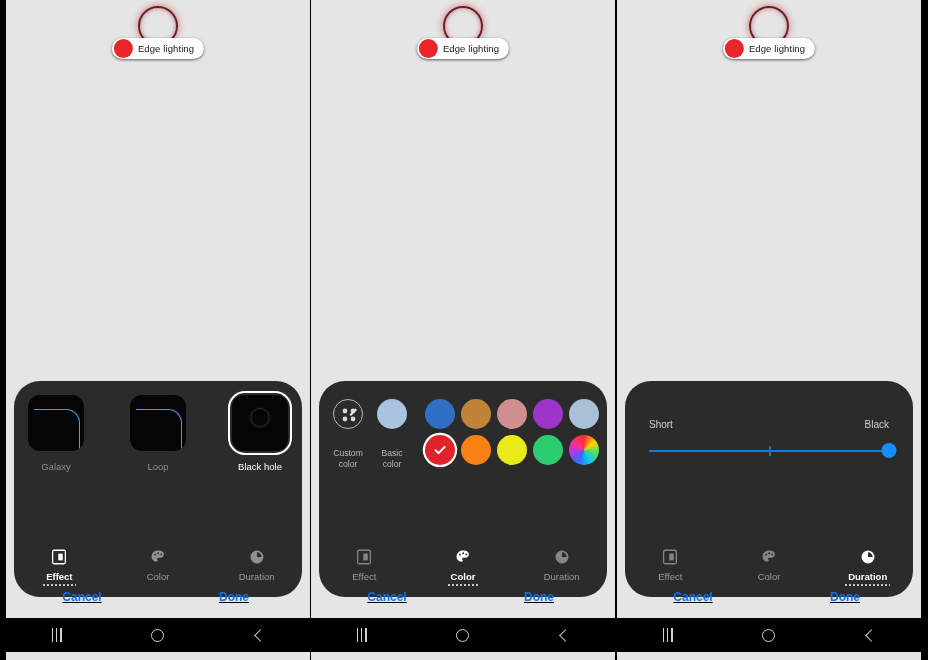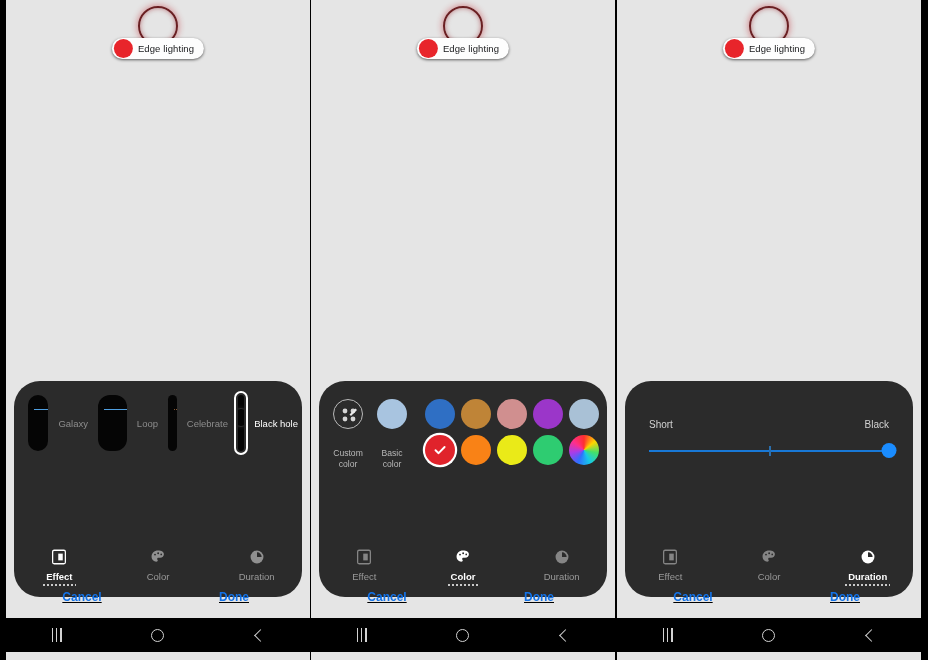--- a/index.html
+++ b/index.html
@@ -122,20 +122,21 @@
   .effects-row {
     display: flex;
     align-items: flex-start;
     justify-content: space-between;
     padding: 10px 10px 0 10px;
     gap: 6px;
   }
   .effect-item {
     width: 64px;
     display: flex;
+    flex-direction: column;
     align-items: center;
     gap: 6px;
   }
   .thumb-wrap {
     width: 64px; height: 64px;
     border-radius: 15px;
     display: flex;
     align-items: center;
     justify-content: center;
     border: 2px solid transparent;
@@ -389,28 +390,20 @@
 
           <div class="effect-item">
             <div class="thumb-wrap">
               <div class="thumb">
                 <div class="corner-arc" style="--arc:#4f9fe0"></div>
               </div>
             </div>
             <div class="effect-name">Loop</div>
           </div>
 
-          <div class="effect-item">
-            <div class="thumb-wrap">
-              <div class="thumb">
-                <div class="corner-arc dotted" style="--arc:#8a5a33"></div>
-              </div>
-            </div>
-            <div class="effect-name">Celebrate</div>
-          </div>
 
           <div class="effect-item selected">
             <div class="thumb-wrap">
               <div class="thumb">
                 <div class="blackhole-ring"></div>
               </div>
             </div>
             <div class="effect-name">Black hole</div>
           </div>
 

